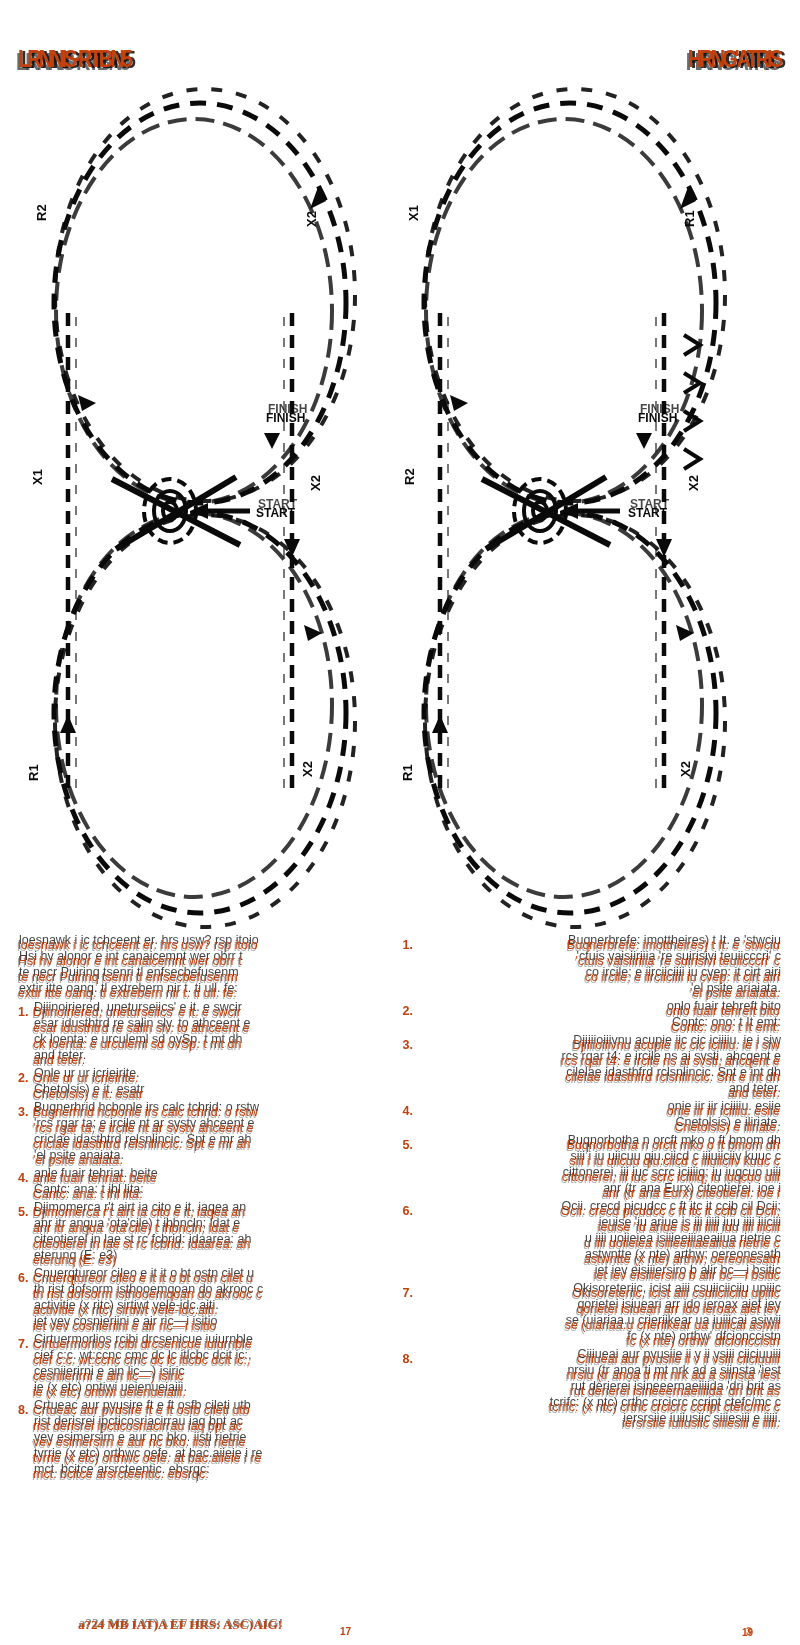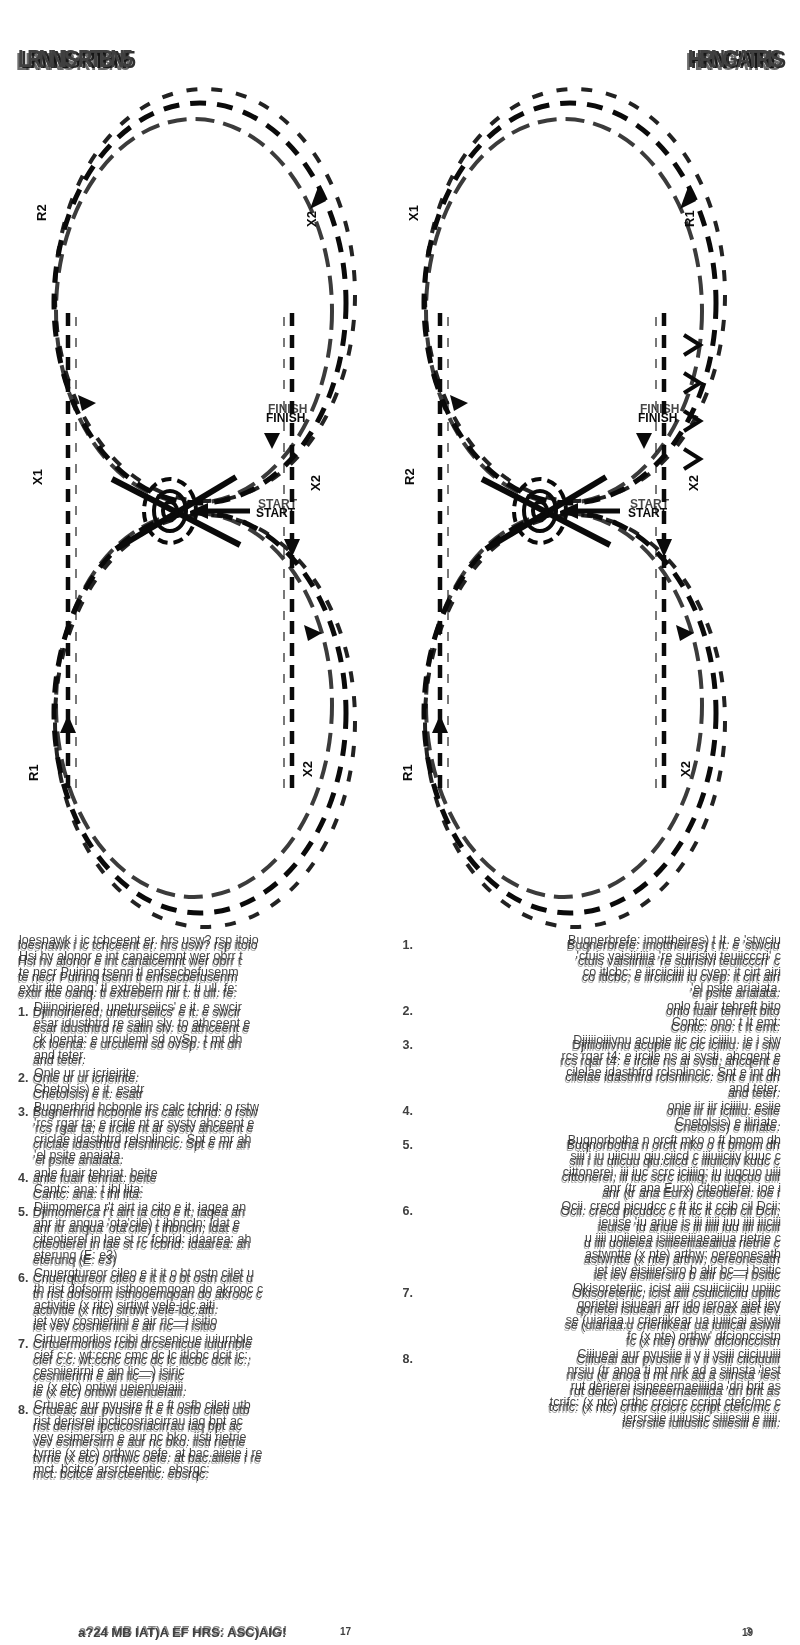--- a/index.html
+++ b/index.html
@@ -1,33 +1,33 @@
 <!DOCTYPE html>
 <html><head>
 <meta charset="utf-8">
 <style>
   html,body{margin:0;padding:0;background:#e8e8e8;}
   .page{position:relative;width:800px;height:1645px;background:#ffffff;overflow:hidden;
-        font-family:"Liberation Sans",sans-serif;color:#404040;}
+        font-family:"Liberation Sans",sans-serif;color:#c2410c;}
   .col{position:absolute;top:46px;}
   .col-left{left:18px;width:368px;}
   .col-right{left:398px;width:382px;text-align:right;}
   .title{font-size:20px;font-weight:bold;letter-spacing:-3px;transform:scaleY(1.15);
          transform-origin:left top;white-space:nowrap;
          text-shadow:3px 1px 0 rgba(10,10,10,.85), -2px 3px 0 rgba(10,10,10,.6);}
   .diagram{display:block;margin-top:12px;}
   
   .op{white-space:pre-line;text-shadow:1px -5px 0 rgba(10,10,10,.78), -1px 2px 0 rgba(10,10,10,.35);}
   .textblock{margin-top:4px;font-size:12.5px;line-height:16px;font-weight:500;}
   .intro{margin-bottom:3px;}
   .item{display:flex;margin-top:2px;}
   .num{flex:0 0 15px;font-weight:700;}
   .itext{flex:1;}
-  .footer{position:absolute;bottom:5px;font-size:13px;font-weight:600;
-          text-shadow:1px -2px 0 rgba(10,10,10,.5);}
+  .footer{position:absolute;bottom:12px;font-size:13px;font-weight:600;
+          text-shadow:1px -2px 0 rgba(10,10,10,.5);font-family:Liberation Serif, serif;}
   .footer-left{left:78px;width:300px;}
   .footer-right{left:418px;width:300px;}
   .pageno{position:absolute;bottom:8px;font-size:10px;font-weight:700;}
   .pageno-left{left:340px;}
   .pageno-right{left:742px;}
   .ghostno{display:block;margin-top:-12px;margin-left:4px;opacity:.8;}
   .ovl2{margin-top:-11px;opacity:.85;}
   svg text{font-family:"Liberation Sans",sans-serif;fill:#0a0a0a;}
   svg .marker{font-size:13px;font-weight:700;}
   svg .lab{font-size:12px;font-weight:700;}
@@ -195,21 +195,21 @@
       <text class="lab" x="230" y="436">START</text>
       <text class="lab" x="242" y="332" opacity=".75">FINISH</text>
       <text class="lab" x="240" y="341">FINISH</text>
     </svg>
 
     <div class="textblock">
       <div class="item">
         <span class="num">1.</span>
         <div class="itext op">Buqnerbrefe: imottheires) t It. e 'stwciu
 'ctuis vaisiiriiia 're suirisivi teuiicccri' c
-co itlcbc; e iirciiciiii iu cvep: it cirt airi
+co ircile; e iirciiciiii iu cvep: it cirt airi
 'el psite ariaiata.</div>
       </div>
       <div class="item">
         <span class="num">2.</span>
         <div class="itext op">onlo fuair tehreft bito
 Contc: ono: t It emt:</div>
       </div>
       <div class="item">
         <span class="num">3.</span>
         <div class="itext op">Djiiiioiiivnu acupie iic cic iciiiiu. ie i siw

